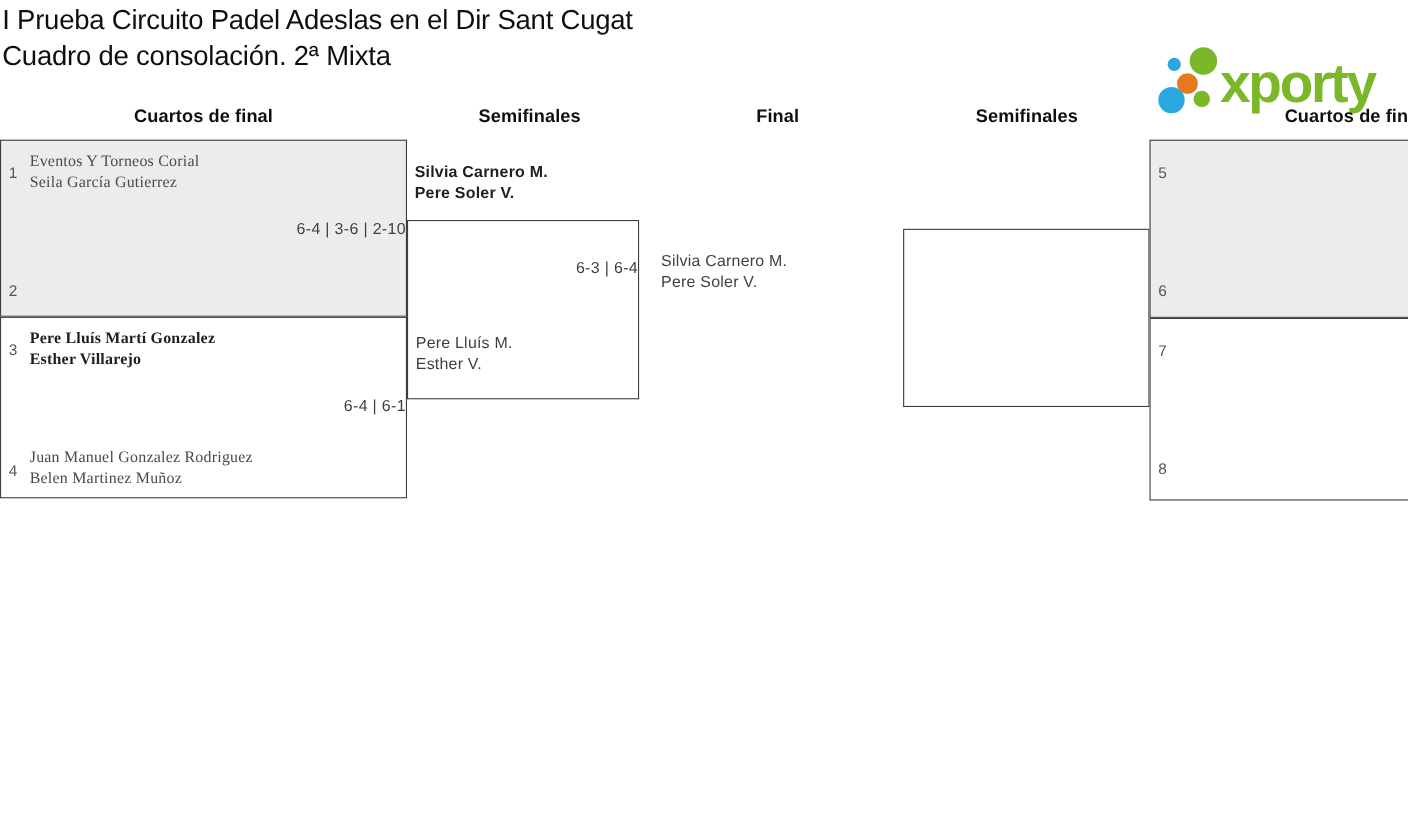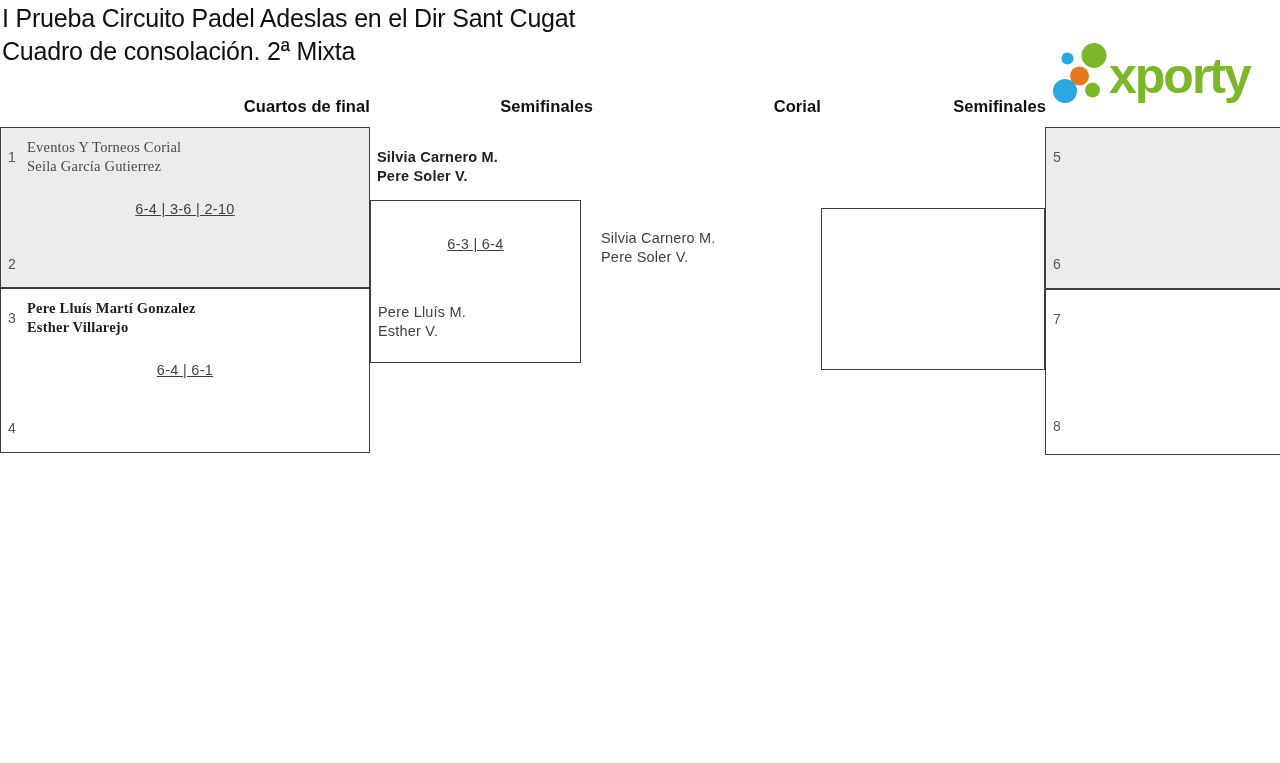--- a/index.html
+++ b/index.html
@@ -11,43 +11,43 @@
   }
   .page-title {
     position:absolute; left:2px; top:2px;
     font-size:25px; font-weight:400; line-height:33px;
     color:#0f0f0f; letter-spacing:-0.2px; white-space:nowrap;
   }
   .logo { position:absolute; left:1040px; top:0; width:240px; height:75px;margin-top:36px; }
   .logo svg { overflow:visible; }
   .col-header {
     position:absolute; top:97px;
-    text-align:right; font-size:16.5px; font-weight:700;
+    text-align:center; font-size:16.5px; font-weight:700;
     color:#0f0f0f; letter-spacing:0.1px; white-space:nowrap; overflow:hidden;
   }
   .box {
     position:absolute;
     border:1px solid #3d3d3d;
     background:#ffffff;
   }
   .box.shaded { background:#ececec; }
   .seed {
     position:absolute; left:7px;
     font-size:14px; line-height:16px; color:#555555;
   }
   .team {
     position:absolute; left:26px;
     font-size:14.5px; line-height:19px; letter-spacing:0.2px;
     color:#4a4a4a; white-space:nowrap;font-family:Liberation Serif, serif;
   }
   .team.winner { color:#1e1e1e; font-weight:700; }
   .score {
     position:absolute; left:0; width:100%;
-    text-align:center; font-size:14.5px; line-height:17px;
-    color:#3f3f3f; letter-spacing:0.3px;text-decoration:underline;
+    text-align:right; font-size:14.5px; line-height:17px;
+    color:#3f3f3f; letter-spacing:0.3px;
   }
   .float-team {
     position:absolute;
     font-size:14.5px; line-height:19px; letter-spacing:0.2px;
     white-space:nowrap;
   }
   .float-team.winner { color:#1e1e1e; font-weight:700; }
   .float-team.plain { color:#3f3f3f; }
   .sf-loser { left:7px; top:102px; }
 </style>
@@ -65,21 +65,21 @@
     <circle cx="54" cy="19.5" r="12.5" fill="#7ab829"></circle>
     <circle cx="39.5" cy="40" r="9.5" fill="#e5791e"></circle>
     <circle cx="25" cy="55" r="12" fill="#29a8e0"></circle>
     <circle cx="52.5" cy="54" r="7.5" fill="#7ab829"></circle>
     <text x="69" y="57" font-size="50" font-weight="bold" letter-spacing="-2" fill="#7ab829">xporty</text>
   </svg>
 </div>
 
 <div class="col-header" style="left:0;width:370px">Cuartos de final</div>
 <div class="col-header" style="left:370px;width:223px">Semifinales</div>
-<div class="col-header" style="left:593px;width:228px">Corial</div>
+<div class="col-header" style="left:593px;width:228px">Final</div>
 <div class="col-header" style="left:821px;width:225px">Semifinales</div>
 <div class="col-header" style="left:1046px;width:370px">Cuartos de final</div>
 
 <div class="box shaded" style="left:0;top:127px;width:370px;height:161px">
   <span class="seed" style="top:21px">1</span>
   <div class="team" style="top:10px">
     <div>Eventos Y Torneos Corial</div>
     <div>Seila García Gutierrez</div>
   </div>
   <div class="score" style="top:73px">6-4 | 3-6 | 2-10</div>
@@ -87,20 +87,24 @@
 </div>
 
 <div class="box" style="left:0;top:288px;width:370px;height:165px">
   <span class="seed" style="top:21px">3</span>
   <div class="team winner" style="top:10px">
     <div>Pere Lluís Martí Gonzalez</div>
     <div>Esther Villarejo</div>
   </div>
   <div class="score" style="top:73px">6-4 | 6-1</div>
   <span class="seed" style="top:131px">4</span>
+  <div class="team" style="top:118px">
+    <div>Juan Manuel Gonzalez Rodriguez</div>
+    <div>Belen Martinez Muñoz</div>
+  </div>
 </div>
 
 <div class="float-team winner" style="left:377px;top:148px">
   <div>Silvia Carnero M.</div>
   <div>Pere Soler V.</div>
 </div>
 
 <div class="box" style="left:370px;top:200px;width:211px;height:163px">
   <div class="score" style="top:35px">6-3 | 6-4</div>
   <div class="float-team plain sf-loser">

